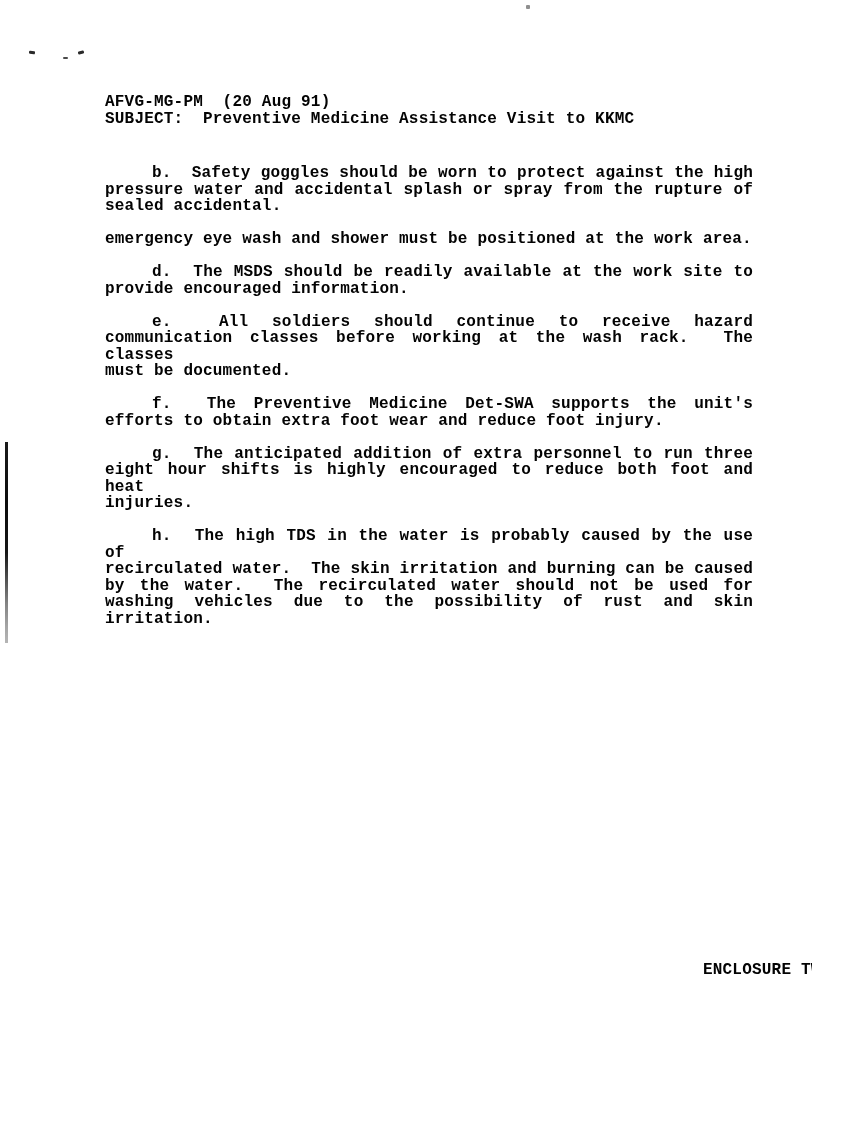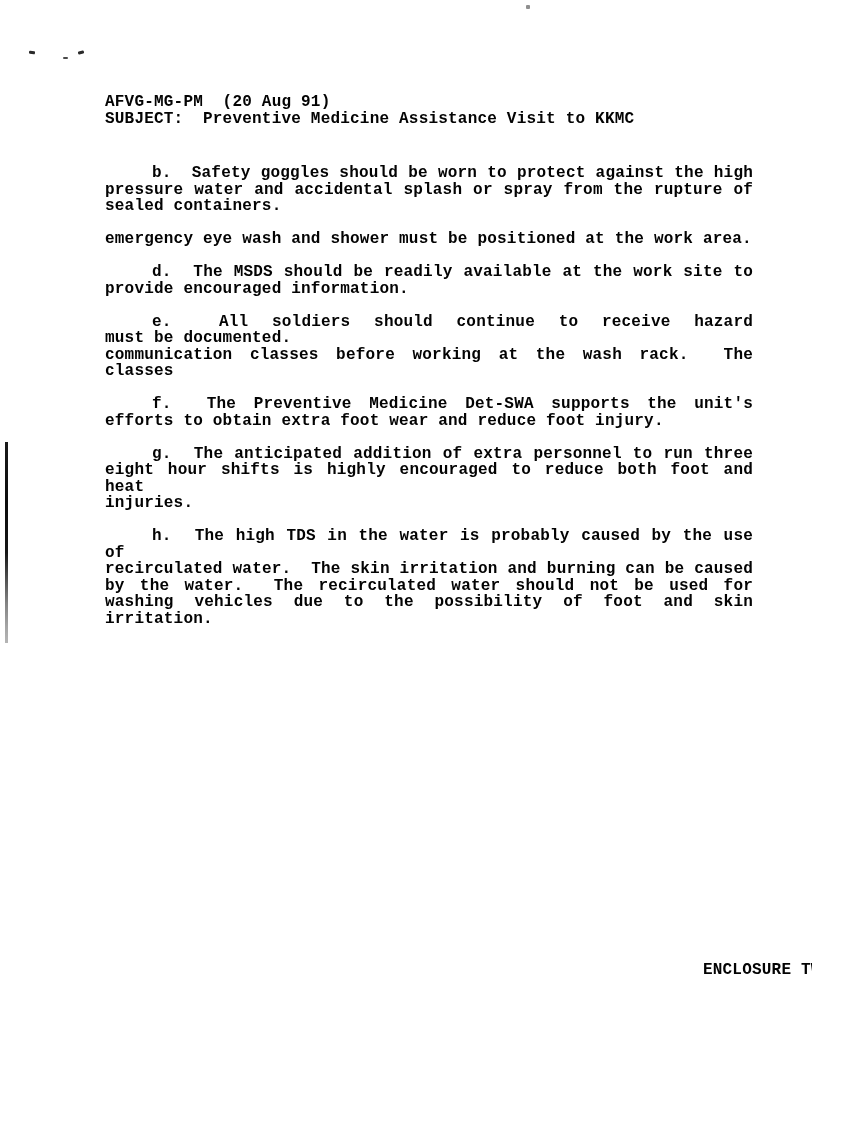--- a/index.html
+++ b/index.html
@@ -84,54 +84,54 @@
   <div class="doc">
 
     <div class="header">
       <div class="line">AFVG-MG-PM&nbsp; (20 Aug 91)</div>
       <div class="line">SUBJECT:&nbsp; Preventive Medicine Assistance Visit to KKMC</div>
     </div>
 
     <div class="para">
       <div class="line jline first">b.&nbsp; Safety goggles should be worn to protect against the high</div>
       <div class="line jline">pressure water and accidental splash or spray from the rupture of</div>
-      <div class="line lastline">sealed containers.</div>
+      <div class="line lastline">sealed accidental.</div>
     </div>
 
     <div class="para">
       <div class="line lastline">emergency eye wash and shower must be positioned at the work area.</div>
     </div>
 
     <div class="para">
       <div class="line jline first">d.&nbsp; The MSDS should be readily available at the work site to</div>
       <div class="line lastline">provide encouraged information.</div>
     </div>
 
     <div class="para">
       <div class="line jline first">e.&nbsp; All soldiers should continue to receive hazard</div>
+      <div class="line jline">communication classes before working at the wash rack.&nbsp; The classes</div>
       <div class="line lastline">must be documented.</div>
-      <div class="line jline">communication classes before working at the wash rack.&nbsp; The classes</div>
     </div>
 
     <div class="para">
       <div class="line jline first">f.&nbsp; The Preventive Medicine Det-SWA supports the unit's</div>
       <div class="line lastline">efforts to obtain extra foot wear and reduce foot injury.</div>
     </div>
 
     <div class="para">
       <div class="line jline first">g.&nbsp; The anticipated addition of extra personnel to run three</div>
       <div class="line jline">eight hour shifts is highly encouraged to reduce both foot and heat</div>
       <div class="line lastline">injuries.</div>
     </div>
 
     <div class="para">
       <div class="line jline first">h.&nbsp; The high TDS in the water is probably caused by the use of</div>
       <div class="line jline">recirculated water.&nbsp; The skin irritation and burning can be caused</div>
       <div class="line jline">by the water.&nbsp; The recirculated water should not be used for</div>
-      <div class="line jline">washing vehicles due to the possibility of foot and skin</div>
+      <div class="line jline">washing vehicles due to the possibility of rust and skin</div>
       <div class="line lastline">irritation.</div>
     </div>
 
   </div>
 
   <div class="footer">ENCLOSURE TWO-2</div>
 
 </div>
 
 </body></html>

